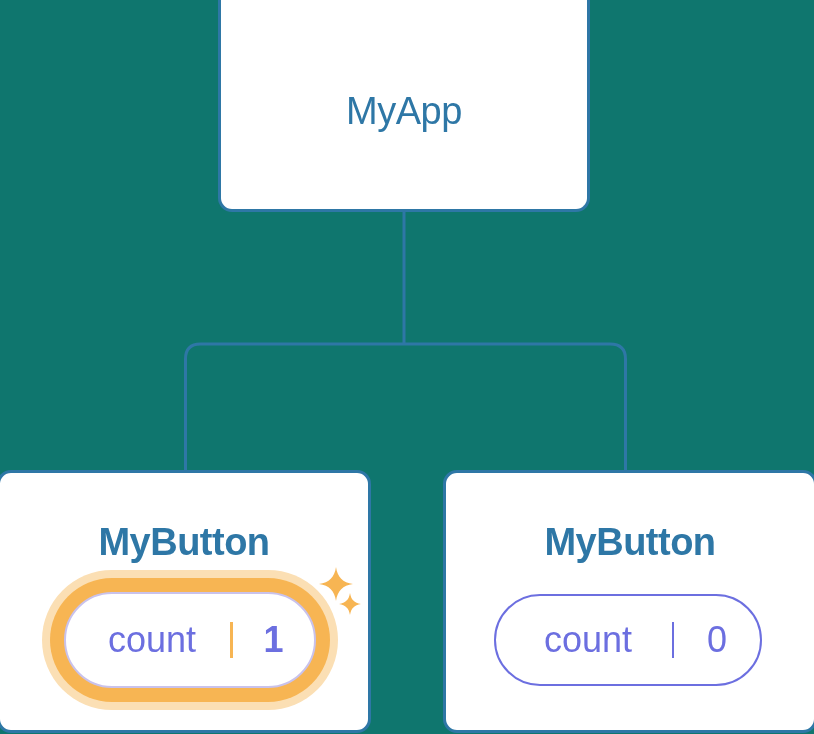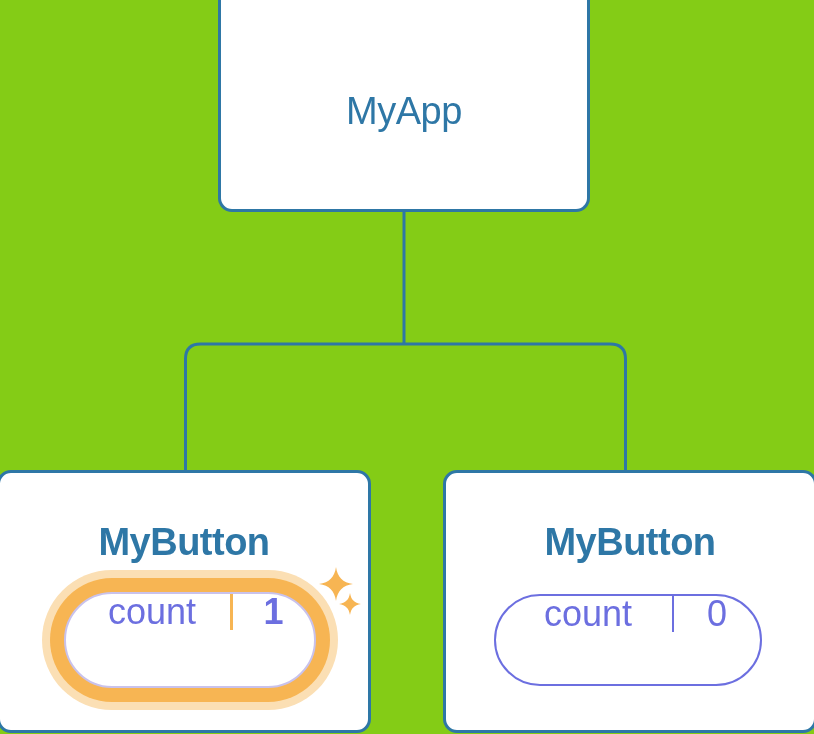--- a/index.html
+++ b/index.html
@@ -9,21 +9,21 @@
   body {
     width: 814px;
     height: 734px;
     overflow: hidden;
     font-family: "Liberation Sans", sans-serif;
   }
   #stage {
     position: relative;
     width: 814px;
     height: 734px;
-    background: #84cc16;
+    background: #0f766e;
     overflow: hidden;
   }
   #connector-layer {
     position: absolute;
     left: 0;
     top: 0;
     width: 814px;
     height: 734px;
   }
 
@@ -74,21 +74,21 @@
   #node-child-left .node-title  { top: 0; margin-top: 48px; position: relative; }
   #node-child-right .node-title { top: 0; margin-top: 48px; position: relative; }
 
   
   .pill-wrap {
     position: absolute;
   }
   .pill {
     position: relative;
     display: flex;
-    align-items: flex-start;
+    align-items: center;
     height: 92px;
     box-sizing: border-box;
     border: 2px solid #6C6FE0;
     border-radius: 46px;
     background: #FFFFFF;
     overflow: hidden;
   }
   .pill-key, .pill-val {
     display: flex;
     align-items: center;

